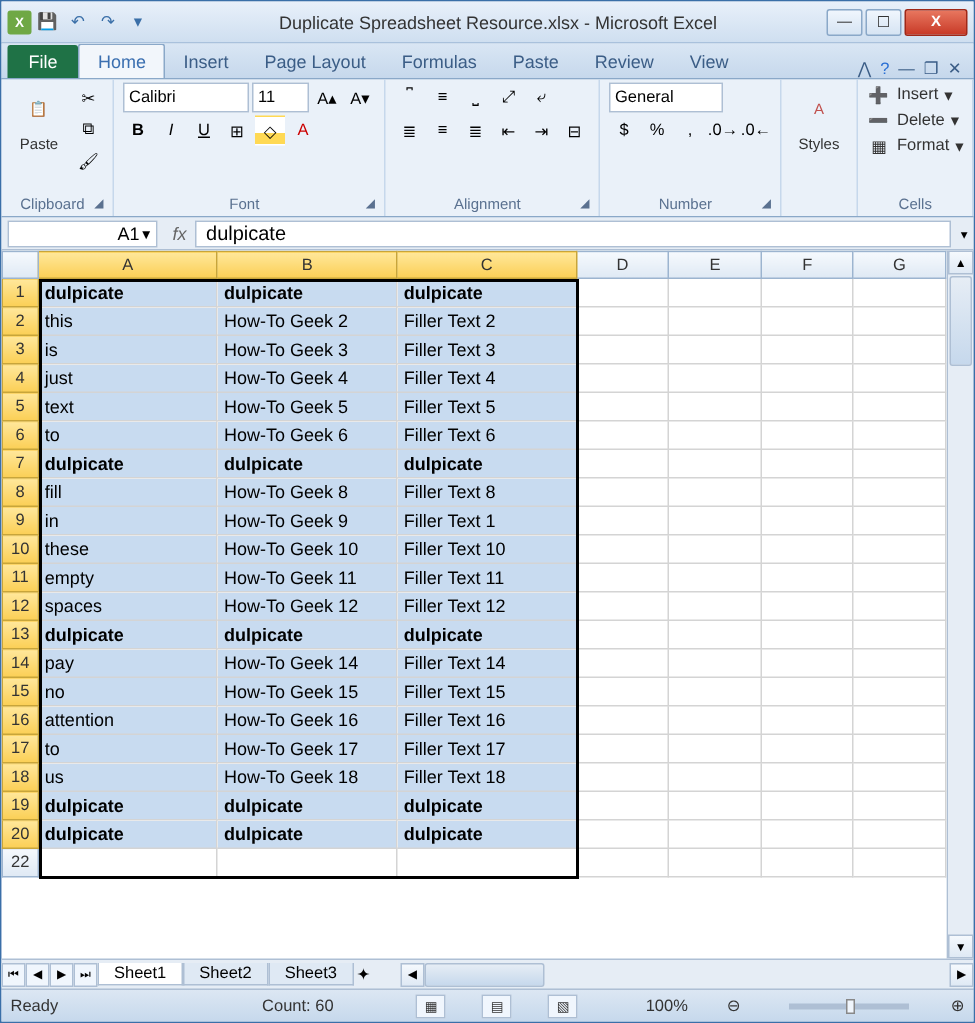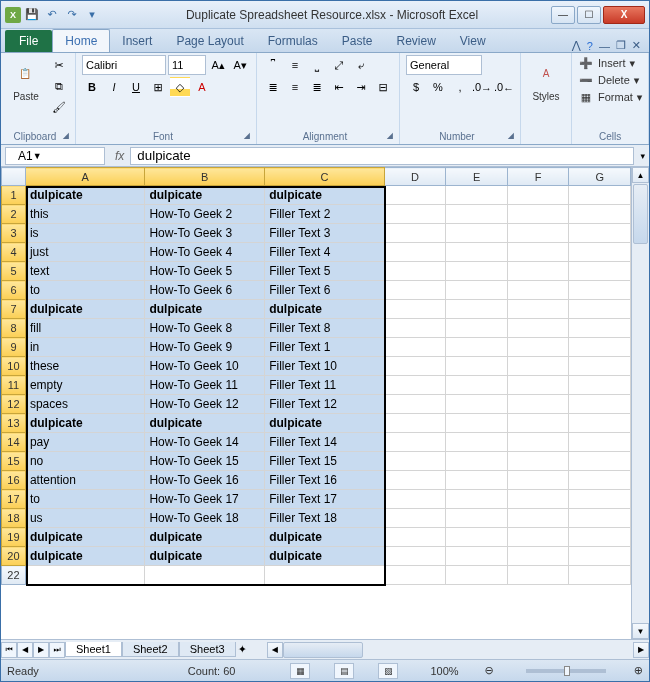--- a/index.html
+++ b/index.html
@@ -33,21 +33,21 @@
 .small-btn { width: 20px; height: 20px; display: flex; align-items: center; justify-content: center; border: 1px solid transparent; font-size: 11px; }
 .font-sel, .size-sel { background: #fff; border: 1px solid #aebfd4; font-size: 11px; padding: 1px 3px; height: 20px; }
 .font-sel { width: 84px; }
 .size-sel { width: 38px; }
 
 .col3 { display: flex; flex-direction: column; gap: 1px; }
 .col3 .row { display: flex; gap: 4px; align-items: center; font-size: 11px; color: #333; }
 .col3 .ico { width: 16px; height: 16px; display: flex; align-items: center; justify-content: center; }
 
 .namebox-row { height: 22px; display: flex; align-items: center; background: #e6edf5; border-bottom: 1px solid #aebfd4; font-size: 12px; }
-.namebox { width: 100px; background: #fff; border: 1px solid #aebfd4; margin: 0 4px; padding: 1px 12px; height: 18px; display: flex; align-items: center; justify-content: flex-start; }
+.namebox { width: 100px; background: #fff; border: 1px solid #aebfd4; margin: 0 4px; padding: 1px 2px; height: 18px; display: flex; align-items: center; justify-content: flex-end; }
 .fx { font-style: italic; color: #666; margin: 0 6px; }
 .formula-bar { flex: 1; background: #fff; border: 1px solid #aebfd4; height: 18px; padding: 1px 6px; margin-right: 6px; }
 
 .grid-area { flex: 1; display: flex; overflow: hidden; }
 .grid { flex: 1; background: #fff; position: relative; overflow: hidden; }
 table.sheet { border-collapse: collapse; font-size: 12px; color: #000; table-layout: fixed; }
 table.sheet th { background: linear-gradient(#f5f9fd,#dfe9f4); border: 1px solid #9cb4cf; color: #333; font-weight: normal; font-size: 11px; }
 table.sheet th.colA, table.sheet th.colB, table.sheet th.colC { background: linear-gradient(#ffe79a,#fbcf55); border: 1px solid #c8a53a; }
 table.sheet th.rowh { background: linear-gradient(#ffe79a,#fbcf55); border: 1px solid #c8a53a; width: 24px; text-align: center; }
 table.sheet th.rown { width: 24px; text-align: center; }
@@ -486,21 +486,21 @@
   </div>
 
   <div class="statusbar">
     <span>Ready</span>
     <span class="spacer"></span>
     <span>Count: 60</span>
     <span style="width:10px"></span>
     <div class="viewbtn">▦</div>
     <div class="viewbtn">▤</div>
     <div class="viewbtn">▧</div>
-    <span style="margin-left:9px">100%</span>
+    <span style="margin-left:22px">100%</span>
     <span style="margin:0 4px">⊖</span>
     <div class="zoom-slider">
         <div class="thumb"></div>
       </div>
     <span>⊕</span>
   </div>
 
 </div>
 
 </body></html>

